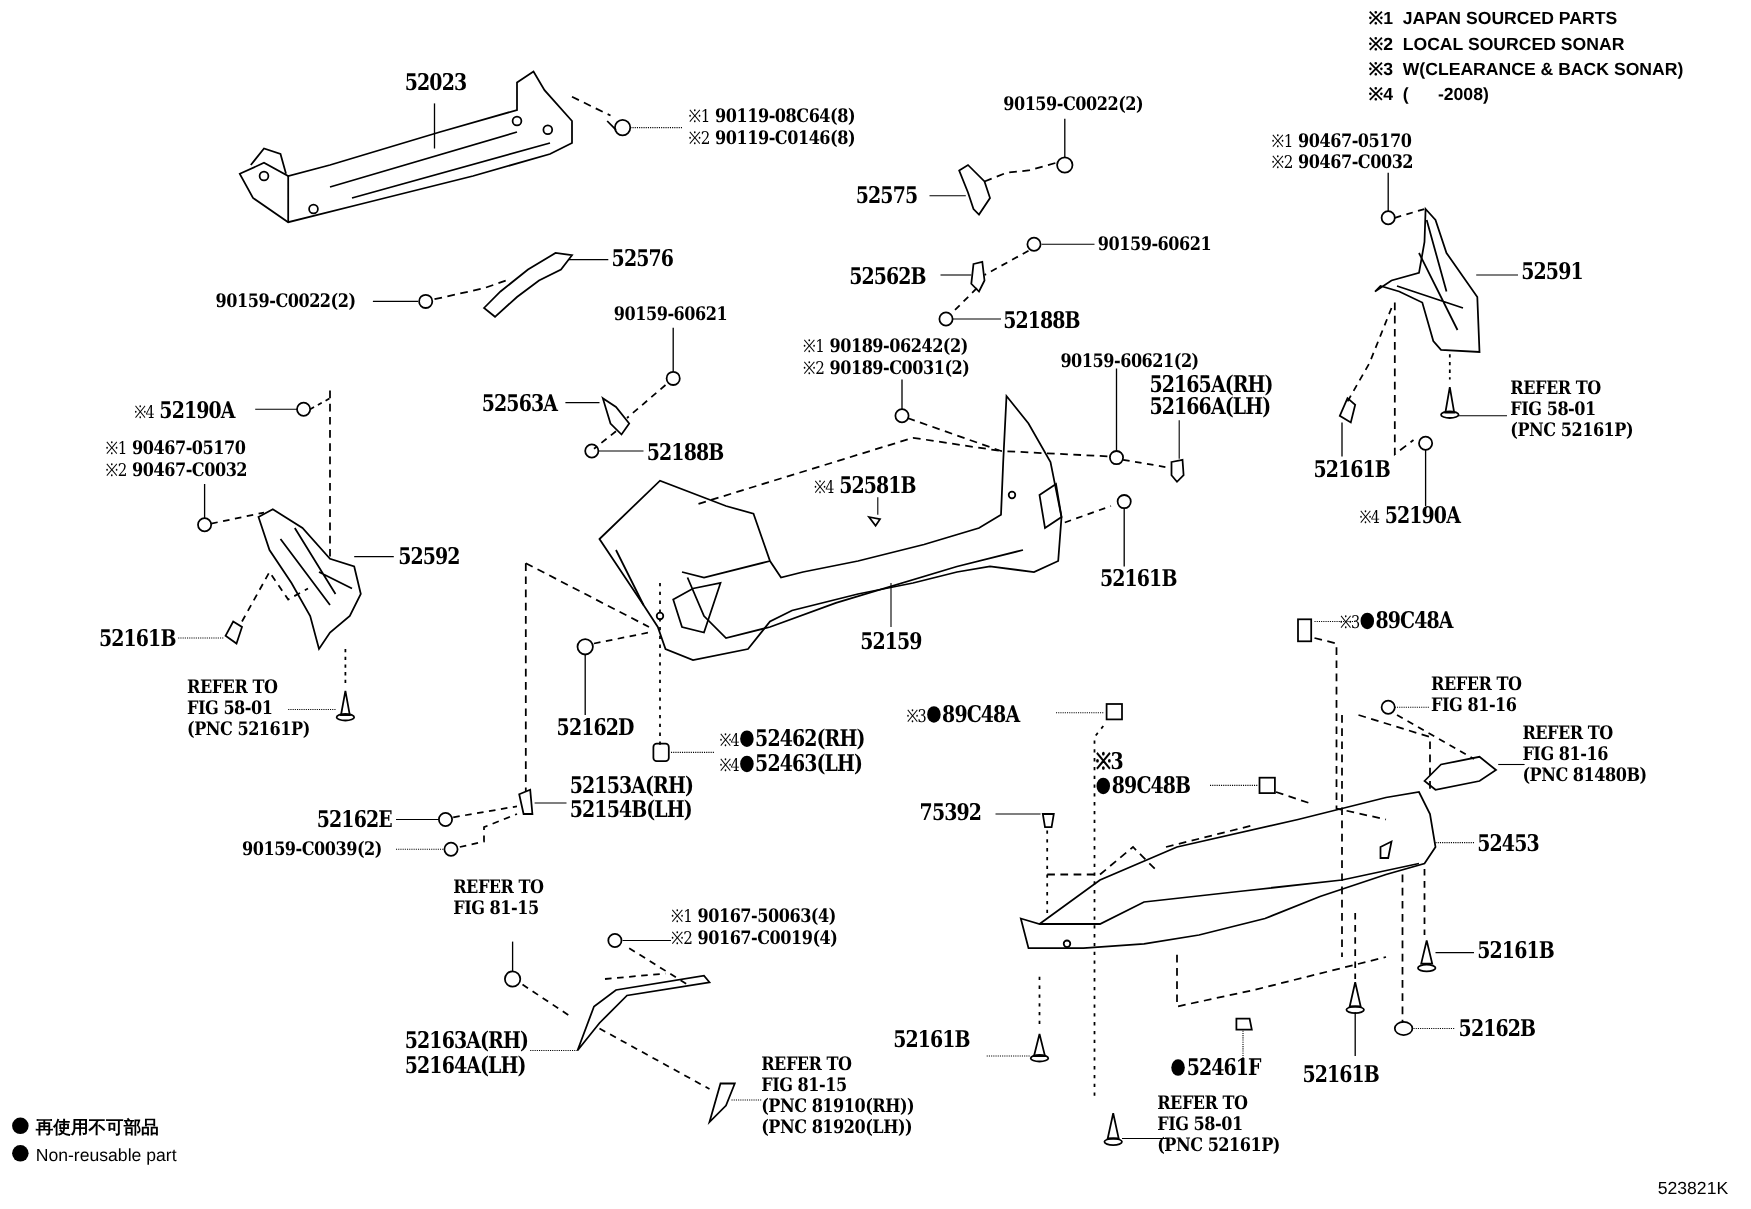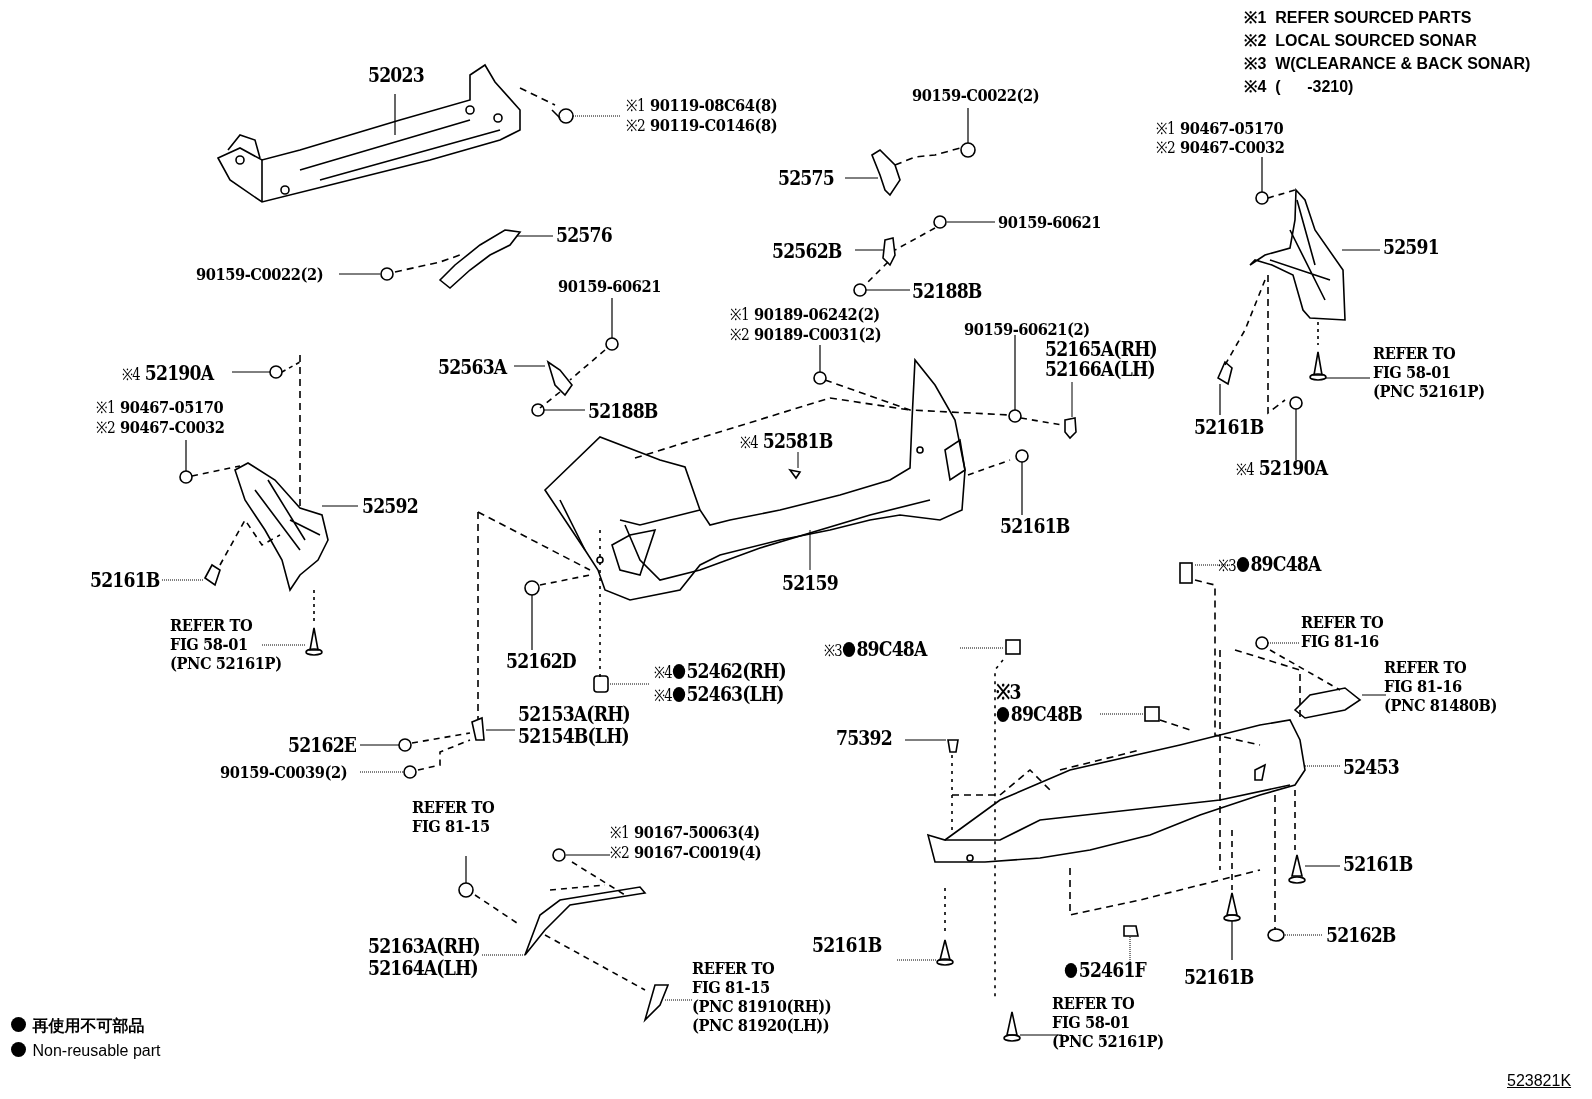--- a/index.html
+++ b/index.html
@@ -283,24 +283,24 @@
   <g>
       <path d="M1007 1035 L1012 1012 L1017 1035 Z"></path>
       <ellipse cx="1012" cy="1038" rx="8" ry="3"></ellipse>
     </g>
   <line x1="1020" y1="1035" x2="1062" y2="1035" stroke-width="1"></line>
   <path d="M1124 926 L1136 926 L1138 936 L1124 936 Z"></path>
   <line x1="1130" y1="937" x2="1130" y2="975" stroke-width="1" stroke-dasharray="1 1"></line>
 </svg>
 
 <div class="note" style="left:1244px;top:6px;">
-  <span class="row"><span>※1</span>&nbsp; <span>REFER SOURCED PARTS</span></span>
+  <span class="row"><span>※1</span>&nbsp; <span>JAPAN SOURCED PARTS</span></span>
   <span class="row"><span>※2</span>&nbsp; <span>LOCAL SOURCED SONAR</span></span>
   <span class="row"><span>※3</span>&nbsp; <span>W(CLEARANCE &amp; BACK SONAR)</span></span>
-  <span class="row"><span>※4</span>&nbsp; <span style="white-space:pre">(      -3210)</span></span>
+  <span class="row"><span>※4</span>&nbsp; <span style="white-space:pre">(      -2008)</span></span>
 </div>
 
 <div class="lbl" style="left:368px;top:64px;">52023</div>
 <div class="lbl sm" style="left:626px;top:96px;"><span class="k">※1</span> <span>90119-08C64(8)</span></div>
 <div class="lbl sm" style="left:626px;top:116px;"><span class="k">※2</span> <span>90119-C0146(8)</span></div>
 
 <div class="lbl sm" style="left:912px;top:86px;">90159-C0022(2)</div>
 <div class="lbl" style="left:778px;top:167px;">52575</div>
 <div class="lbl" style="left:556px;top:224px;">52576</div>
 <div class="lbl sm" style="left:196px;top:265px;">90159-C0022(2)</div>
@@ -391,13 +391,13 @@
   <span class="row">REFER TO</span>
   <span class="row">FIG 58-01</span>
   <span class="row">(PNC 52161P)</span>
 </div>
 
 <div class="legend" style="left:10px;top:1013px;">
   <span class="row"><span class="dot"></span>&nbsp;<span style="font-weight:bold">再使用不可部品</span></span>
   <span class="row"><span class="dot"></span>&nbsp;<span>Non-reusable part</span></span>
 </div>
 
-<div class="fig" style="left:1507px;top:1072px;text-decoration:underline;">523821K</div>
+<div class="fig" style="left:1507px;top:1072px;">523821K</div>
 
 </body></html>

